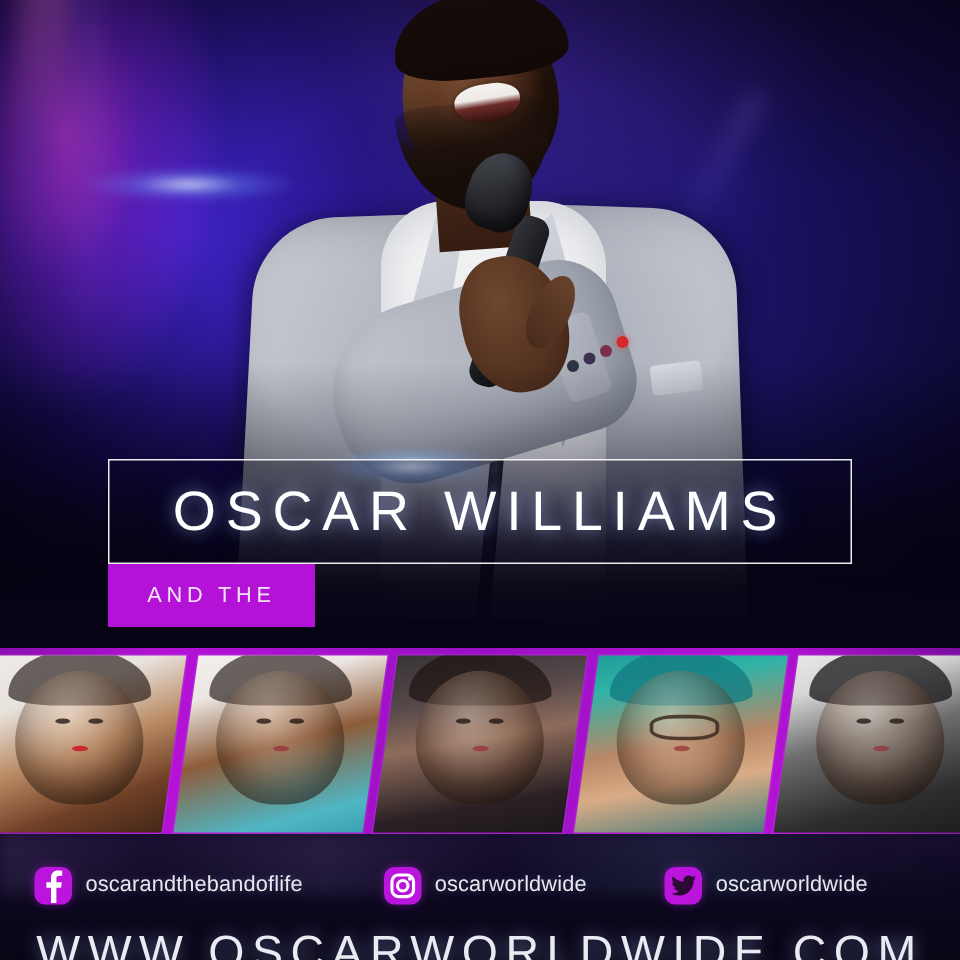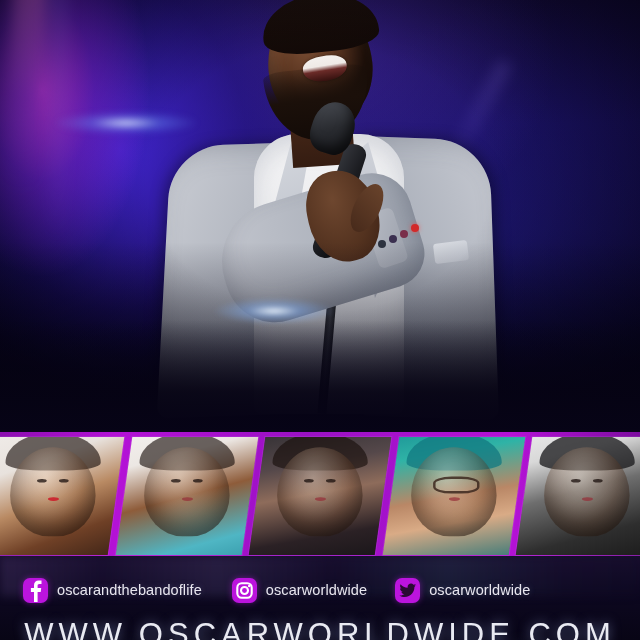--- a/index.html
+++ b/index.html
@@ -281,21 +281,21 @@
   .social-reflect{
     position:absolute;left:0;top:0;width:640px;height:40px;
     background:linear-gradient(90deg,
       rgba(120,90,160,.22) 0%, rgba(60,40,90,.12) 16%,
       rgba(140,120,190,.16) 34%, rgba(40,30,70,.10) 52%,
       rgba(90,140,170,.15) 70%, rgba(50,40,80,.10) 88%, rgba(30,20,50,.08) 100%);
     filter:blur(5px);
   }
   .social-row{
     position:absolute;left:0;top:570px;width:516px;height:40px;
-    display:flex;
+    display:flex;gap:24px;
   }
   .social-item{display:flex;align-items:center;}
   .si-1{margin-left:23px;}
   .si-2{margin-left:30px;}
   .si-3{margin-left:28px;}
   .s-icon{
     width:25px;height:25px;border-radius:7px;
     background:#bb14dd;
     display:flex;align-items:center;justify-content:center;
     flex:0 0 auto;
@@ -356,21 +356,25 @@
       <div class="s-thumb"></div>
       <div class="mic-head"></div>
     </div>
 
     <div class="hero-vignette"></div>
     <div class="hero-fade"></div>
   </div>
 
   <div class="title-flare"></div>
   <div class="title-wrap">
+    <div class="title-box">
+      <span class="title-main">OSCAR WILLIAMS</span>
+    </div>
     <div class="subtitle-row">
+      <div class="and-the">AND THE</div>
     </div>
   </div>
 
   <div class="strip">
     <div class="strip-inner">
 
       <div class="photo p1">
         <div class="inner">
           <div class="hair-top"></div>
           <div class="face">

